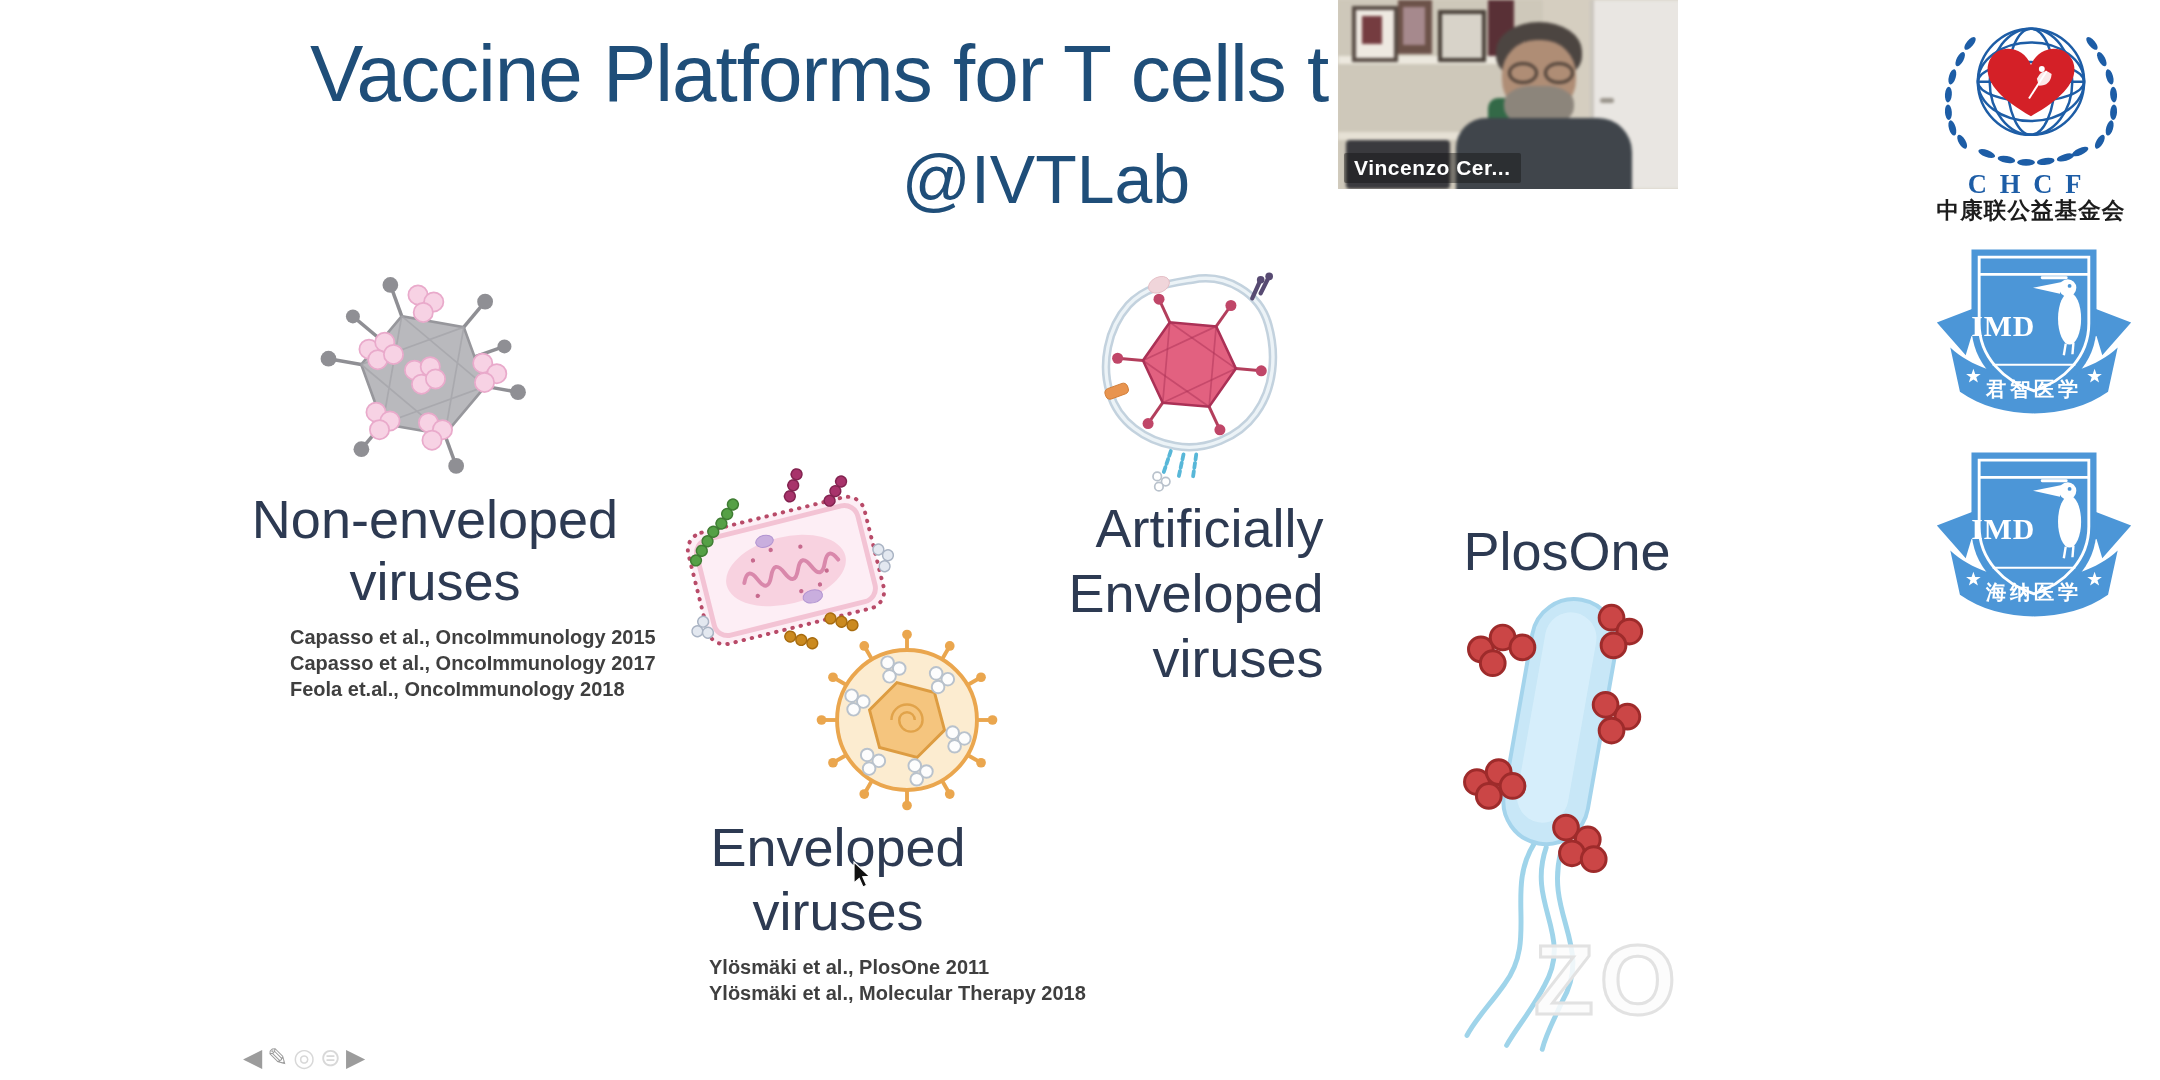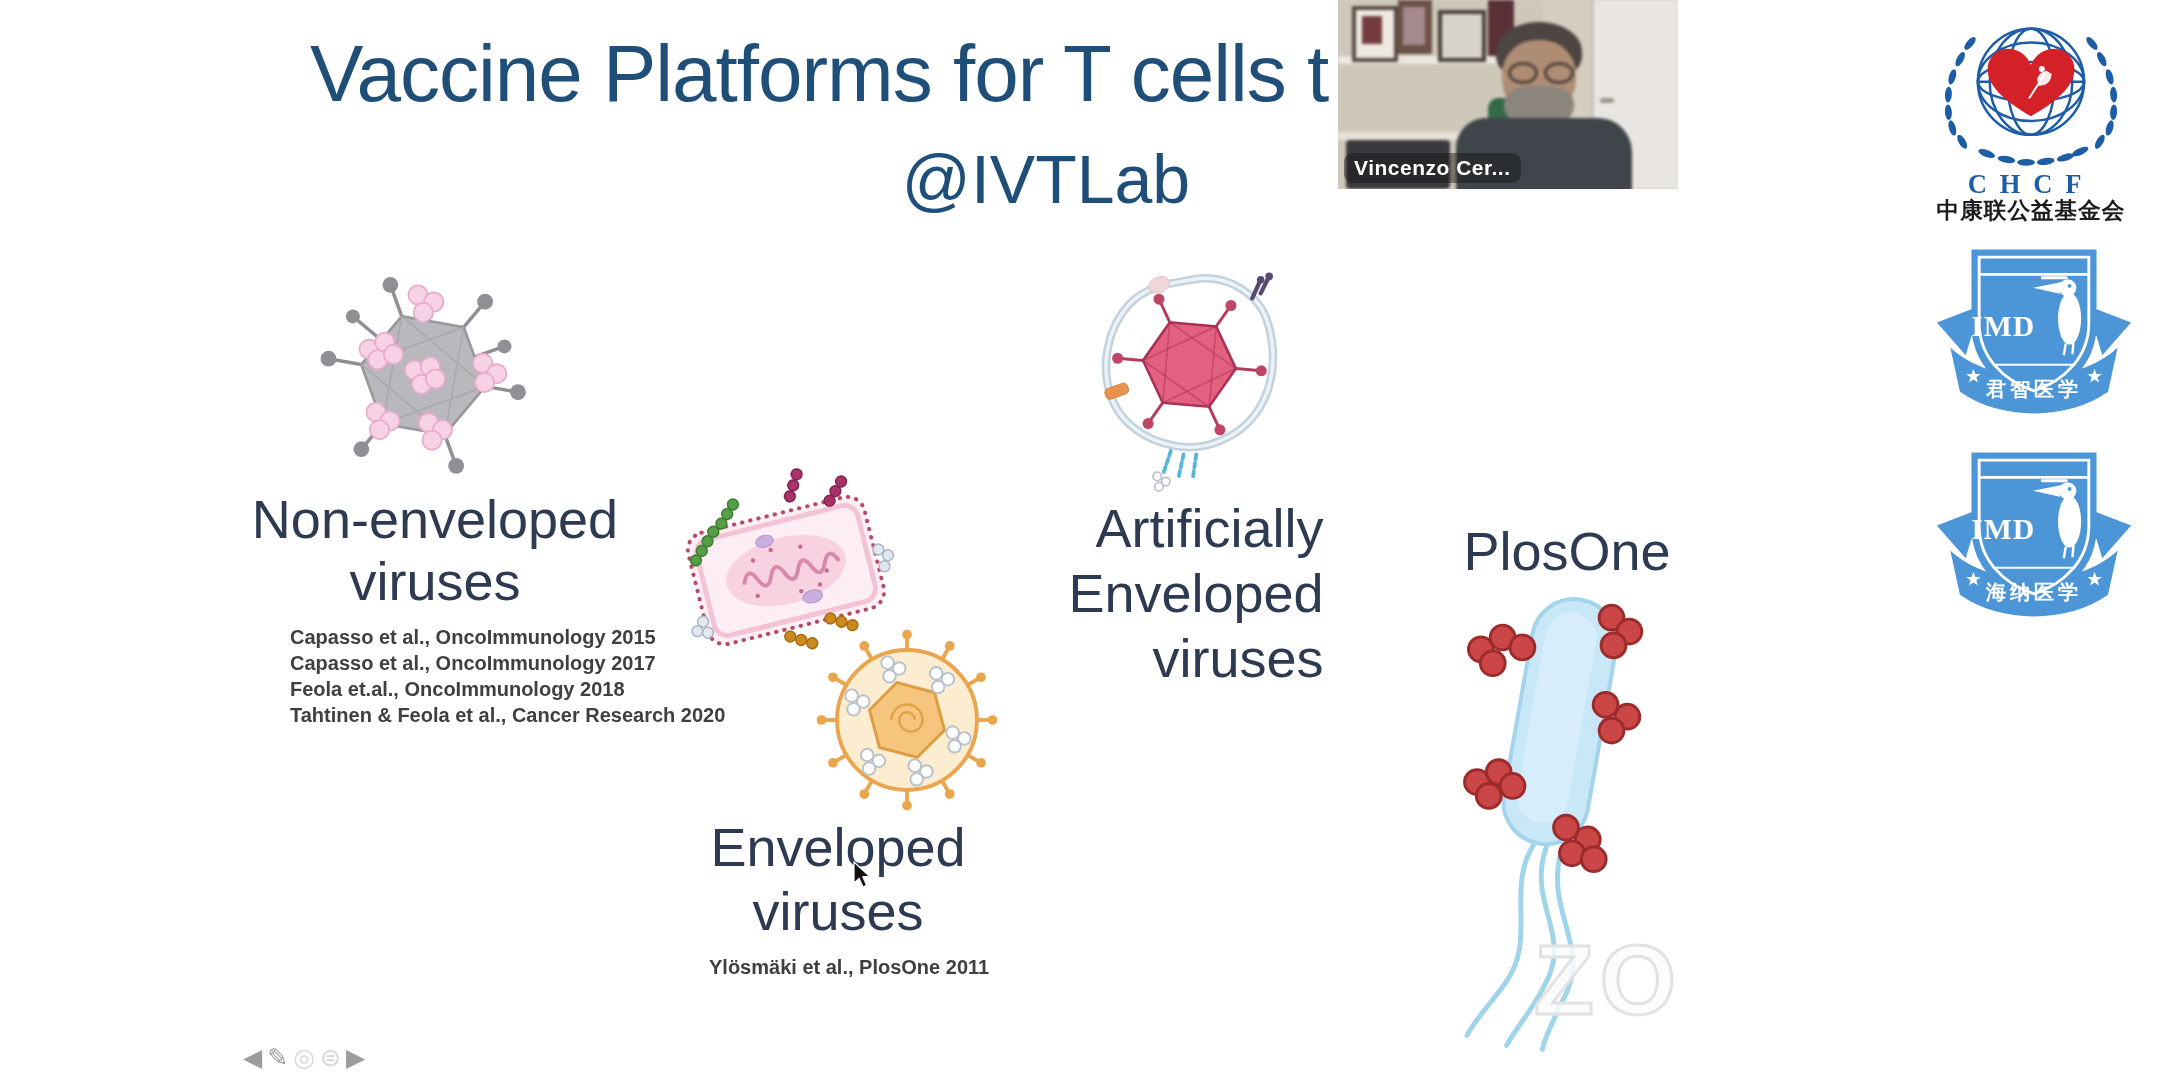--- a/index.html
+++ b/index.html
@@ -42,21 +42,21 @@
   .box2{left:120px;top:150px;width:60px;height:39px;background:#55565c;}
   .door{left:252px;top:0;width:88px;height:189px;background:#e9e6e1;border-left:4px solid #cbc6bd;}
   .handle{left:262px;top:98px;width:14px;height:5px;background:#9a948a;border-radius:3px;}
   .hair{left:158px;top:22px;width:86px;height:58px;background:#4d4540;border-radius:50% 50% 40% 40%;}
   .face{left:164px;top:40px;width:74px;height:74px;background:#b28c72;border-radius:46%;}
   .gl1{left:170px;top:62px;width:24px;height:16px;border:3px solid rgba(40,35,32,.7);border-radius:50%;}
   .gl2{left:206px;top:62px;width:24px;height:16px;border:3px solid rgba(40,35,32,.7);border-radius:50%;}
   .beard{left:166px;top:86px;width:70px;height:42px;background:#8d857a;border-radius:40% 40% 50% 50%;}
   .body-t{left:118px;top:118px;width:176px;height:75px;background:#3f454c;border-radius:30px 34px 0 0;}
   .cam-name{position:absolute;left:6px;bottom:6px;background:rgba(20,20,20,.45);color:#fff;
-            font-size:21px;font-weight:bold;padding:3px 10px;border-radius:9px;letter-spacing:.5px;}
+            font-size:21px;font-weight:bold;padding:3px 10px;border-radius:2px;letter-spacing:.5px;}
 
   
   .logo{position:absolute;}
   .chcf-acr{font-family:"Liberation Serif",serif;font-weight:bold;letter-spacing:13px;
             font-size:27px;fill:#1d5da6;}
   .chcf-cn{font-weight:bold;font-size:23px;fill:#1c1c1c;letter-spacing:1px;}
   .imd-abbr{font-family:"Liberation Serif",serif;font-weight:bold;font-size:31px;fill:#fff;letter-spacing:1px;}
   .imd-ribbon-t{font-size:21px;fill:#fff;font-weight:bold;letter-spacing:4px;}
 
   
@@ -132,21 +132,20 @@
     </svg>
   </div>
   <div class="plabel" style="left:435px;top:488px">
     <div>Non-enveloped</div>
     <div>viruses</div>
   </div>
   <div class="cites" style="left:253px;top:624px">
     <div>Capasso et al.,  OncoImmunology 2015</div>
     <div>Capasso et al., OncoImmunology 2017</div>
     <div>Feola et.al., OncoImmunology 2018</div>
-    <div>Tahtinen &amp; Feola et al., Cancer Research 2020</div>
   </div>
 
   <div class="icon" style="left:655px;top:462px;width:262px;height:222px">
     <svg viewBox="0 0 260 225">
       <g transform="rotate(-14 130 110)">
         <rect x="38" y="52" width="184" height="116" rx="18" fill="#fdeef5" stroke="#b84a68" stroke-width="4" stroke-dasharray="0.5 8" stroke-linecap="round"></rect>
         <rect x="46" y="60" width="168" height="100" rx="14" fill="none" stroke="#f3c3d4" stroke-width="5"></rect>
         <ellipse cx="130" cy="110" rx="62" ry="34" fill="#f8d2e0"></ellipse>
         <path d="M86,112 q7,-16 14,0 q7,16 14,0 q7,-16 14,0 q7,16 14,0 q7,-16 14,0 q7,16 14,0 q7,-16 14,0" stroke="#d988ab" stroke-width="4" fill="none" stroke-linecap="round"></path>
         <g fill="#c76a8e">
@@ -250,20 +249,21 @@
           <circle cx="137" cy="71" r="6.5"></circle>
       </g>
     </svg>
   </div>
   <div class="plabel lh64" style="left:838px;top:815px">
     <div>Enveloped</div>
     <div>viruses</div>
   </div>
   <div class="cites" style="left:672px;top:954px">
     <div>Ylösmäki et al., PlosOne 2011</div>
+    <div>Ylösmäki et al., Molecular Therapy 2018</div>
   </div>
 
   <div class="icon" style="left:1086px;top:254px;width:212px;height:238px">
     <svg viewBox="0 0 250 280">
       <path d="M125,30 C165,22 205,46 215,83 C225,118 222,158 200,188 C180,216 140,233 105,226
                C70,220 38,198 28,163 C18,130 25,88 50,60 C70,38 95,35 125,30 Z" fill="#ffffff" stroke="#c3d2de" stroke-width="10"></path>
       <path d="M125,30 C165,22 205,46 215,83 C225,118 222,158 200,188 C180,216 140,233 105,226
                C70,220 38,198 28,163 C18,130 25,88 50,60 C70,38 95,35 125,30 Z" fill="none" stroke="#ecf3f7" stroke-width="4"></path>
       <g stroke="#b33e5c" stroke-width="3.5" fill="none">
         <line x1="176.8" y1="134.8" x2="206.7" y2="137.4"></line>

